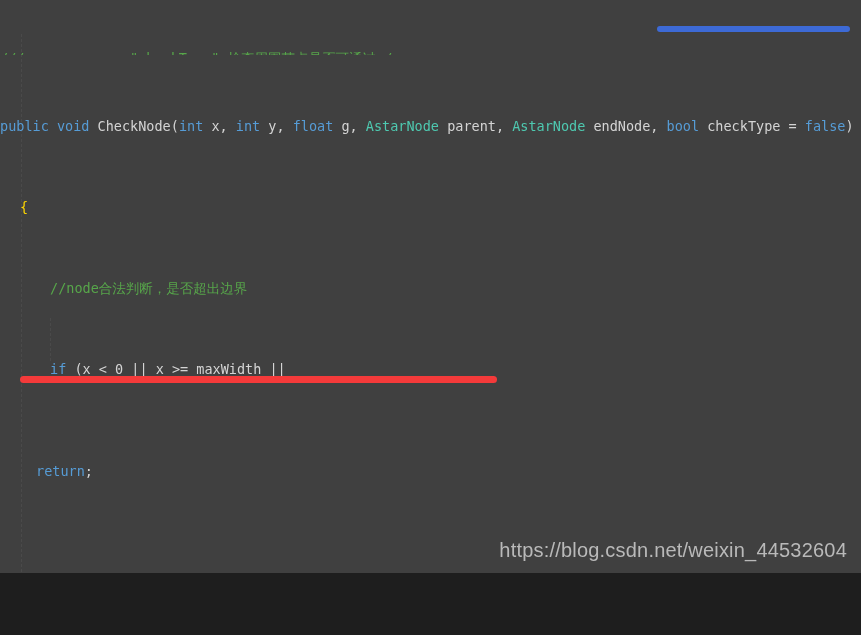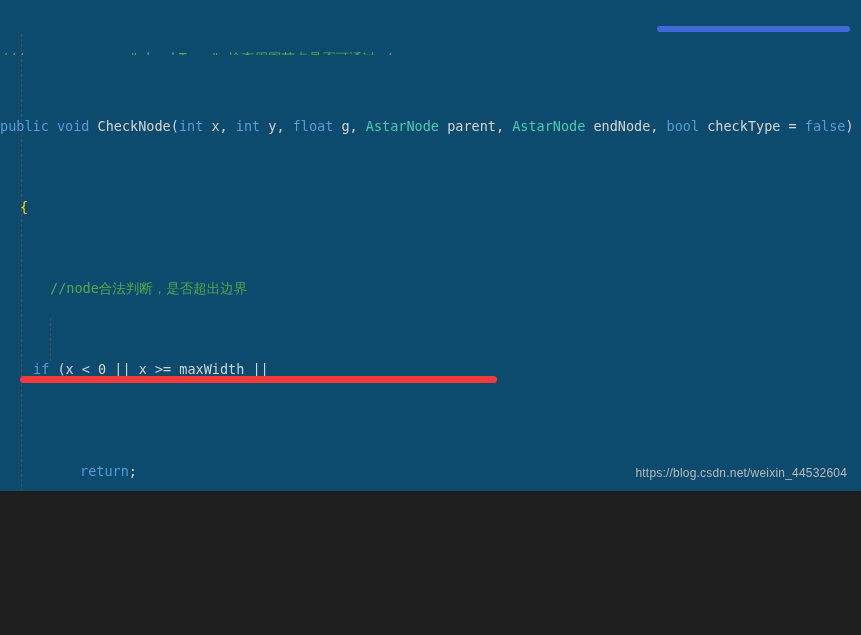--- a/index.html
+++ b/index.html
@@ -10,22 +10,22 @@
   body {
     width: 861px;
     height: 635px;
     overflow: hidden;
     font-family: "DejaVu Sans Mono", "Liberation Mono", monospace;
   }
 
   #editor {
     position: relative;
     width: 861px;
-    height: 491px;
-    background: #0c4a6e;
+    height: 573px;
+    background: #404040;
     overflow: hidden;
   }
 
   
   #code {
     position: absolute;
     left: 0;
     top: 0;
     width: 861px;
     padding-top: 0px;
@@ -85,21 +85,21 @@
     height: 7px;
     background: #f43a3a;
   }
 
   
   #watermark {
     position: absolute;
     right: 14px;
     bottom: 11px;
     font-family: "Liberation Sans", sans-serif;
-    font-size: 12px;
+    font-size: 20px;
     color: #b9b9b9;
     letter-spacing: 0.2px;
   }
 </style>
 </head>
 <body>
 
 <div id="editor">
 
   <div class="guide" style="left:21px; top:34px; height:580px;"></div>
@@ -108,24 +108,24 @@
   <div id="code">
 
     <div class="ln clipped"><span class="cmt">/// &lt;param name="checkType"&gt;检查周围节点是否可通过&lt;/param&gt;</span></div>
 
     <div class="ln"><span class="kw">public</span><span> </span><span class="kw">void</span><span> </span><span class="id">CheckNode</span><span class="op">(</span><span class="kw">int</span><span class="id"> x, </span><span class="kw">int</span><span class="id"> y, </span><span class="kw">float</span><span class="id"> g, </span><span class="typ">AstarNode</span><span class="id"> parent, </span><span class="typ">AstarNode</span><span class="id"> endNode, </span><span class="kw">bool</span><span class="id"> checkType = </span><span class="kw">false</span><span class="op">)</span></div>
 
     <div class="ln"><span class="brc0" style="padding-left:20px;">{</span></div>
 
     <div class="ln"><span class="cmt" style="padding-left:50px;">//node合法判断，是否超出边界</span></div>
 
-    <div class="ln"><span class="kw" style="padding-left:33px;">if</span><span class="id"> (x &lt; 0 || x &gt;= maxWidth ||</span></div>
+    <div class="ln"><span class="kw" style="padding-left:50px;">if</span><span class="id"> (x &lt; 0 || x &gt;= maxWidth ||</span></div>
 
 
-    <div class="ln"><span class="kw" style="padding-left:80px;">return</span><span class="op">;</span></div>
+    <div class="ln"><span class="kw" style="padding-left:36px;">return</span><span class="op">;</span></div>
 
     <div class="ln">&nbsp;</div>
     
 
     
 
     
 
     
 

